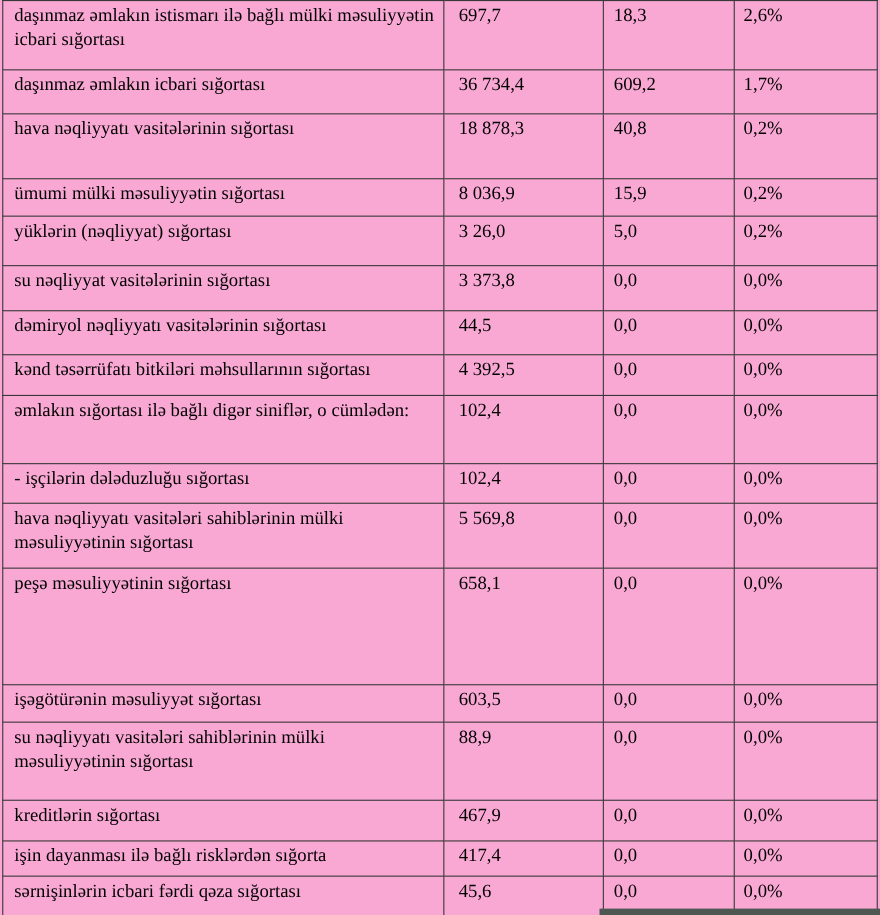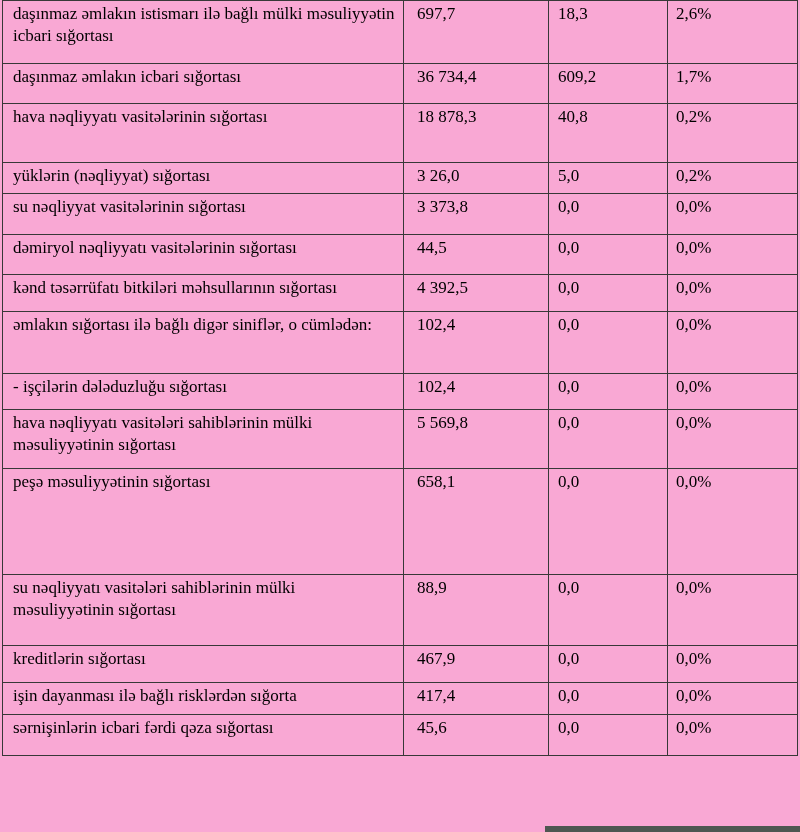--- a/index.html
+++ b/index.html
@@ -72,21 +72,27 @@
     <td class="num-cell">36 734,4</td>
     <td class="num-cell num3">609,2</td>
     <td class="num-cell num4">1,7%</td>
   </tr>
         <tr style="height: 59px;">
     <td class="name-cell">hava nəqliyyatı vasitələrinin sığortası</td>
     <td class="num-cell">18 878,3</td>
     <td class="num-cell num3">40,8</td>
     <td class="num-cell num4">0,2%</td>
   </tr>
-        <tr style="height: 31px;">
+        <tr style="height: 34px;">
+    <td class="name-cell">ümumi mülki məsuliyyətin sığortası</td>
+    <td class="num-cell">8 036,9</td>
+    <td class="num-cell num3">15,9</td>
+    <td class="num-cell num4">0,2%</td>
+  </tr>
+        <tr style="height: 45px;">
     <td class="name-cell">yüklərin (nəqliyyat) sığortası</td>
     <td class="num-cell">3 26,0</td>
     <td class="num-cell num3">5,0</td>
     <td class="num-cell num4">0,2%</td>
   </tr>
         <tr style="height: 41px;">
     <td class="name-cell">su nəqliyyat vasitələrinin sığortası</td>
     <td class="num-cell">3 373,8</td>
     <td class="num-cell num3">0,0</td>
     <td class="num-cell num4">0,0%</td>
@@ -120,20 +126,26 @@
     <td class="num-cell">5 569,8</td>
     <td class="num-cell num3">0,0</td>
     <td class="num-cell num4">0,0%</td>
   </tr>
         <tr style="height: 106px;">
     <td class="name-cell">peşə məsuliyyətinin sığortası</td>
     <td class="num-cell">658,1</td>
     <td class="num-cell num3">0,0</td>
     <td class="num-cell num4">0,0%</td>
   </tr>
+        <tr style="height: 34px;">
+    <td class="name-cell">işəgötürənin məsuliyyət sığortası</td>
+    <td class="num-cell">603,5</td>
+    <td class="num-cell num3">0,0</td>
+    <td class="num-cell num4">0,0%</td>
+  </tr>
         <tr style="height: 71px;">
     <td class="name-cell">su nəqliyyatı vasitələri sahiblərinin mülki məsuliyyətinin sığortası</td>
     <td class="num-cell">88,9</td>
     <td class="num-cell num3">0,0</td>
     <td class="num-cell num4">0,0%</td>
   </tr>
         <tr style="height: 37px;">
     <td class="name-cell">kreditlərin sığortası</td>
     <td class="num-cell">467,9</td>
     <td class="num-cell num3">0,0</td>

